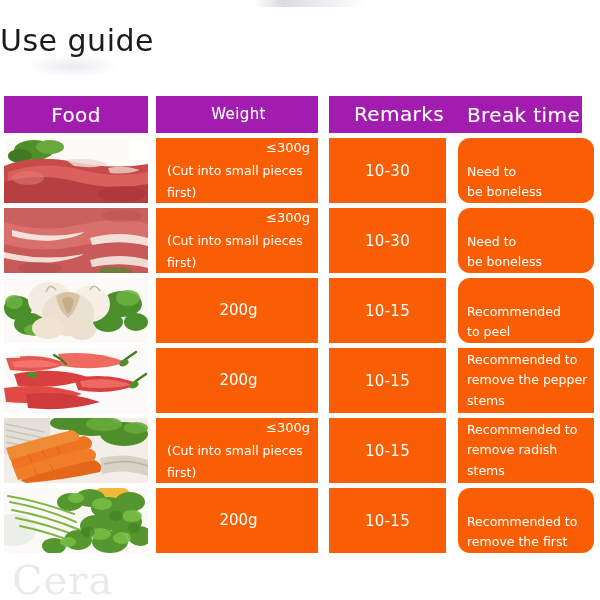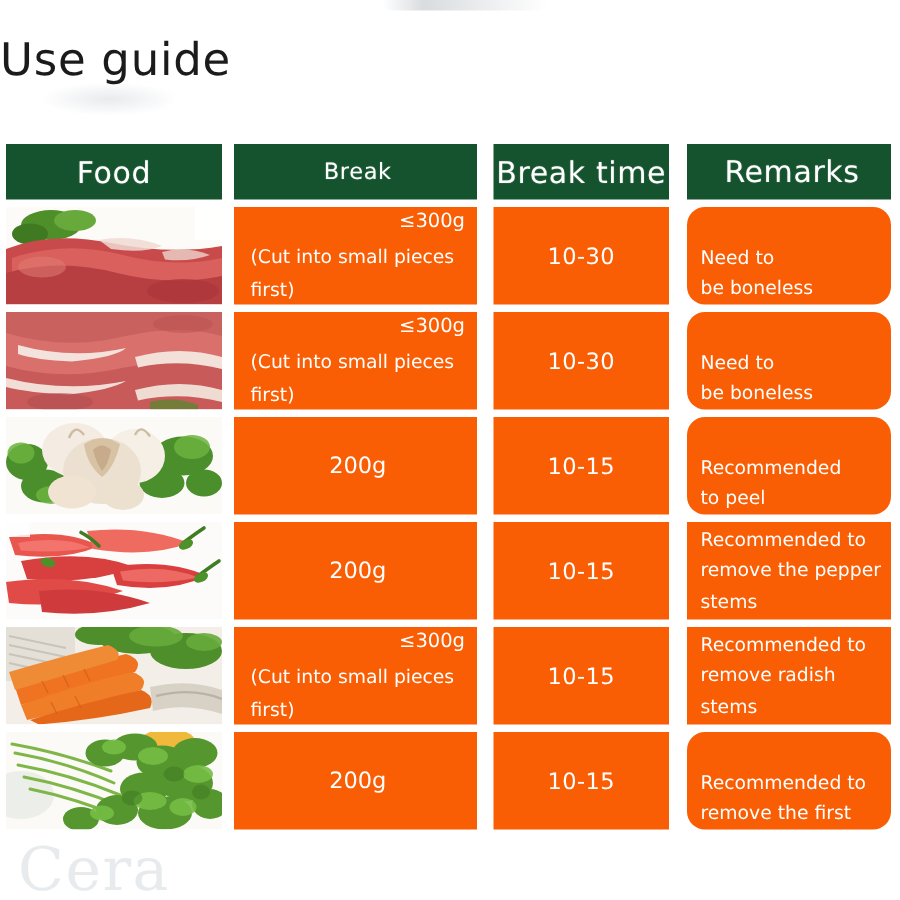--- a/index.html
+++ b/index.html
@@ -73,21 +73,21 @@
   }
 
   
   .c-food    { width: 144px; margin-right: 8px; }
   .c-weight  { width: 162px; margin-right: 11px; }
   .c-break   { width: 117px; margin-right: 12px; }
   .c-remarks { width: 136px; }
 
   
   .row-head .cell {
-    background: #14532d;
+    background: #a21caf;
     height: 37px;
     justify-content: center;
     align-items: center;
     font-size: 20px;
     letter-spacing: .4px;
     text-shadow: 0 0 1px rgba(255,255,255,.35);
   }
   .row-head .c-food { font-size: 20px; }
 
   
@@ -157,23 +157,23 @@
 <div class="wm-top"></div>
 
 <div class="title-wrap">
   <span class="title">Use guide</span>
 </div>
 
 <div class="table">
 
   <div class="row row-head">
     <div class="cell c-food">Food</div>
-    <div class="cell c-weight center">Break</div>
+    <div class="cell c-weight center">Weight</div>
+    <div class="cell c-remarks" style="align-items:center;justify-content:center;">Remarks</div>
     <div class="cell c-break">Break time</div>
-    <div class="cell c-remarks" style="align-items:center;justify-content:center;">Remarks</div>
   </div>
 
   <div class="row row-data">
     <div class="cell c-food photo">
       <div class="food-img">
         <svg viewBox="0 0 144 65" preserveAspectRatio="none">
           <rect width="144" height="65" fill="#fdfbf8"></rect>
           <g>
             <ellipse cx="30" cy="12" rx="20" ry="10" fill="#4f8f2a"></ellipse>
             <ellipse cx="46" cy="9" rx="14" ry="7" fill="#67a93a"></ellipse>

